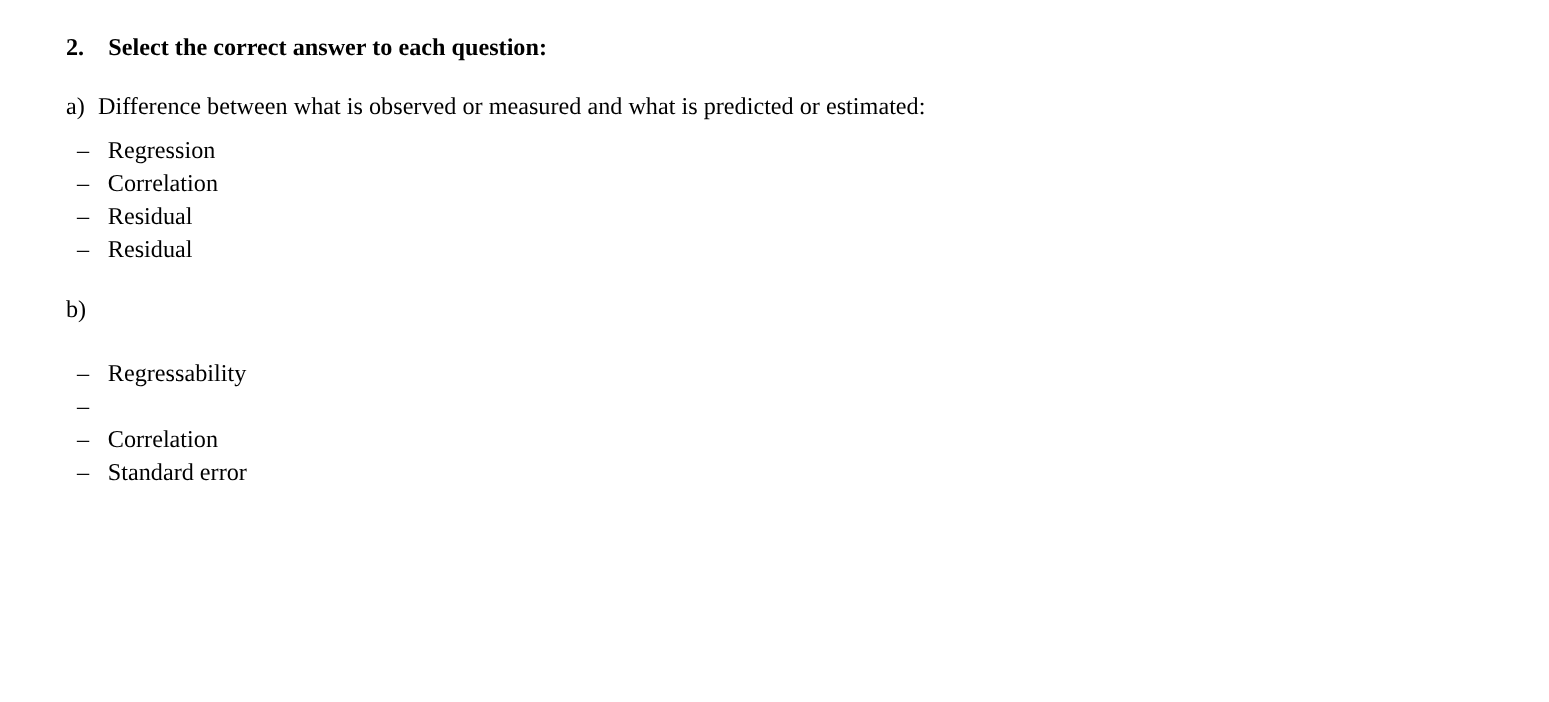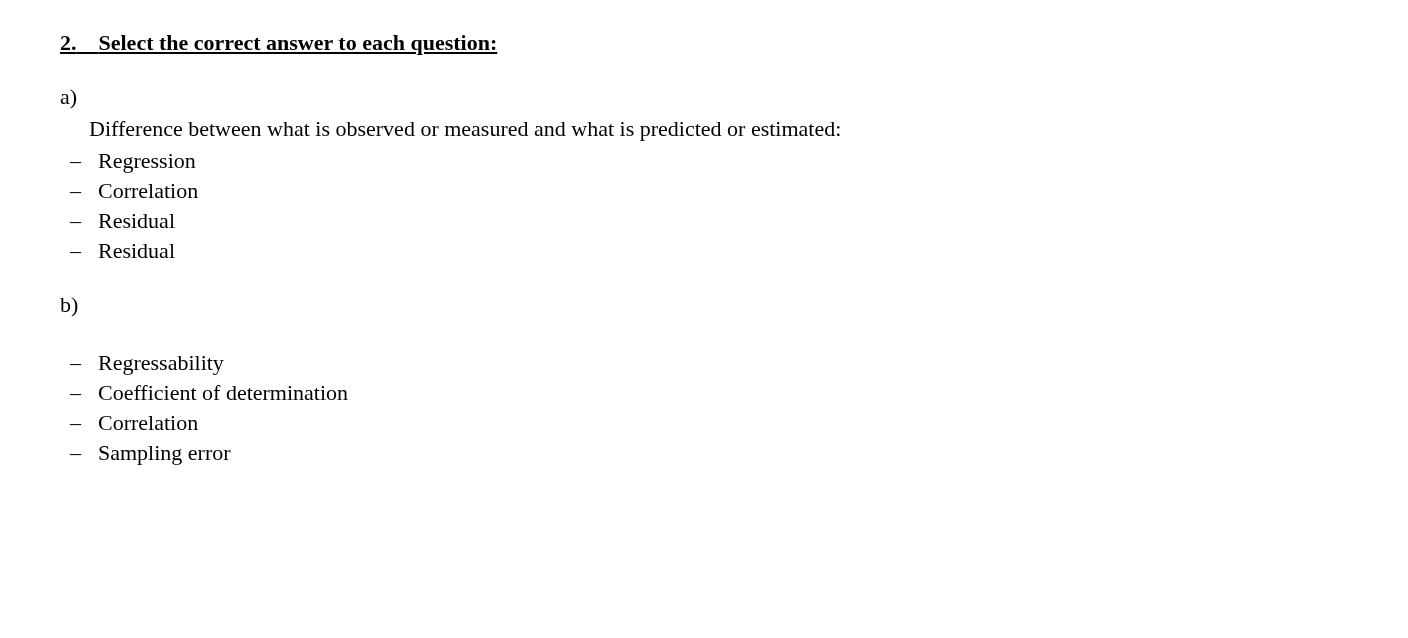--- a/index.html
+++ b/index.html
@@ -15,35 +15,33 @@
       color: #000000;
       width: 1408px;
       min-height: 638px;
       padding: 30px 60px;
     }
 
     .question-header {
       font-weight: bold;
       font-size: 22px;
       margin-bottom: 28px;
-      text-decoration: underline;
     }
 
     .question-header .number {
       font-weight: bold;
     }
 
     .part-label {
       font-size: 22px;
       margin-bottom: 8px;
     }
 
     .part-question {
       display: inline;
-      margin-top: 32px;
     }
 
     .options-list {
       margin-top: 6px;
       margin-left: 10px;
     }
 
     .option-item {
       display: flex;
       align-items: flex-start;
@@ -116,26 +114,25 @@
       <span class="part-label">b)</span>
     </div>
 
     <div class="options-list">
       <div class="option-item">
         <span class="option-dash">–</span>
         <span>Regressability</span>
       </div>
       <div class="option-item">
         <span class="option-dash">–</span>
-        <span>Coefficient of determination</span>
       </div>
       <div class="option-item">
         <span class="option-dash">–</span>
         <span>Correlation</span>
       </div>
       <div class="option-item">
         <span class="option-dash">–</span>
-        <span>Sampling error</span>
+        <span>Standard error</span>
       </div>
     </div>
   </div>
 
 </div>
 
 </body></html>

